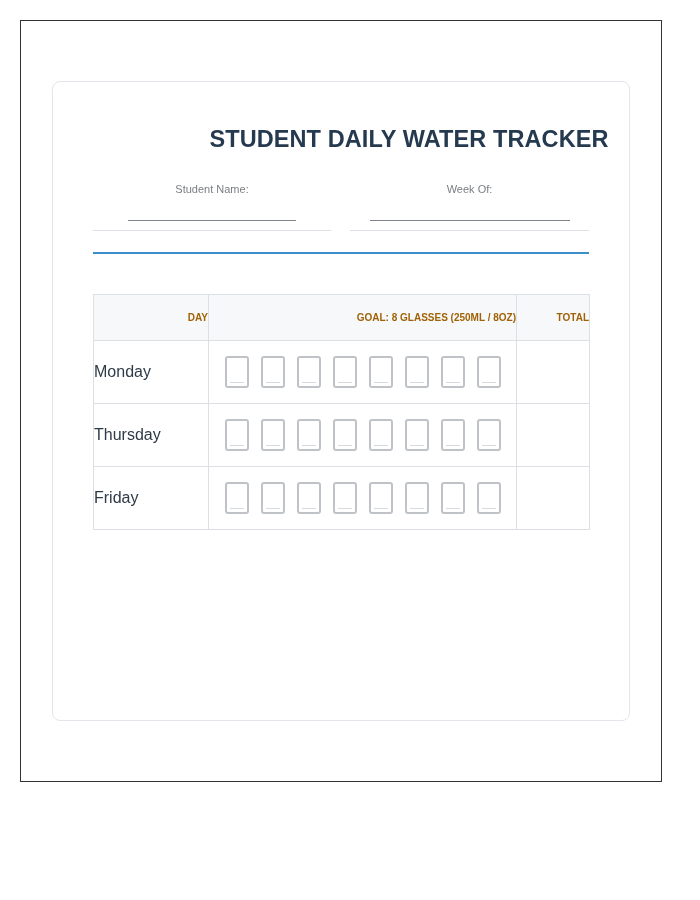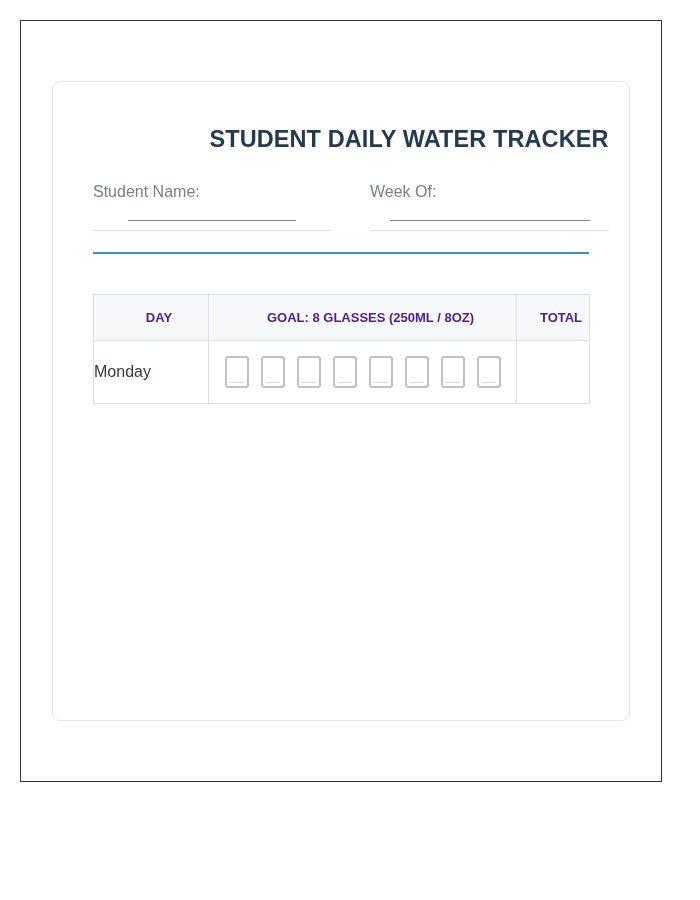--- a/index.html
+++ b/index.html
@@ -19,21 +19,21 @@
     background: #ffffff;
   }
   .title {
     position: absolute; left: 62px; top: 126px; width: 694px;
     text-align: center;
     font-size: 23.5px; font-weight: bold; color: #253a4f;
     letter-spacing: 0.1px;
   }
   .field { position: absolute; top: 183px; }
   .field-label {
-    font-size: 16px; color: #7a7f85;
+    text-align: center; font-size: 11px; color: #7a7f85;
   }
   .field-line {
     position: absolute; top: 37px; height: 0; border-top: 1px solid #7f858b;
   }
   .field-under {
     position: absolute; top: 47px; height: 0; border-top: 1px solid #dde1e5;
   }
   .accent-rule {
     position: absolute; left: 93px; top: 252px; width: 496px; height: 2px;
     background: #3d8fcc;
@@ -46,22 +46,22 @@
     background: #ffffff;
     table-layout: fixed;
   }
   table.tracker th, table.tracker td {
     border: 1px solid #dcdfe3;
     padding: 0;
   }
   table.tracker th {
     background: #f6f8fa;
     height: 45px;
-    text-align: center;
-    font-size: 13px; font-weight: bold; color: #4c1d95;
+    text-align: right;
+    font-size: 10px; font-weight: bold; color: #a16207;
     padding-left: 16px;
   }
   table.tracker th.total-head { }
   table.tracker td { height: 62px; }
   td.day-cell {
     font-size: 16px; color: #2e3a47; padding-left: 16px;
   }
   .glasses { display: flex; padding-left: 16px; gap: 12px; align-items: center; }
   .glass {
     width: 20px; height: 28px;
@@ -83,21 +83,21 @@
 <div class="card"></div>
 
 <div class="title">STUDENT DAILY WATER TRACKER</div>
 
 <div class="field" style="left:93px; width:238px;">
   <div class="field-label">Student Name:</div>
   <div class="field-line" style="left:35px; width:168px;"></div>
   <div class="field-under" style="left:0; width:238px;"></div>
 </div>
 
-<div class="field" style="left:370px; width:239px;">
+<div class="field" style="left:350px; width:239px;">
   <div class="field-label">Week Of:</div>
   <div class="field-line" style="left:20px; width:200px;"></div>
   <div class="field-under" style="left:0; width:239px;"></div>
 </div>
 
 <div class="accent-rule"></div>
 
 <table class="tracker">
   <colgroup>
     <col style="width:115px">
@@ -121,14 +121,46 @@
             <div class="glass"></div>
             <div class="glass"></div>
             <div class="glass"></div>
             <div class="glass"></div>
             <div class="glass"></div>
             <div class="glass"></div>
           </div>
         </td>
         <td></td>
       </tr>
+      <tr>
+        <td class="day-cell">Thursday</td>
+        <td>
+          <div class="glasses">
+            <div class="glass"></div>
+            <div class="glass"></div>
+            <div class="glass"></div>
+            <div class="glass"></div>
+            <div class="glass"></div>
+            <div class="glass"></div>
+            <div class="glass"></div>
+            <div class="glass"></div>
+          </div>
+        </td>
+        <td></td>
+      </tr>
+      <tr>
+        <td class="day-cell">Friday</td>
+        <td>
+          <div class="glasses">
+            <div class="glass"></div>
+            <div class="glass"></div>
+            <div class="glass"></div>
+            <div class="glass"></div>
+            <div class="glass"></div>
+            <div class="glass"></div>
+            <div class="glass"></div>
+            <div class="glass"></div>
+          </div>
+        </td>
+        <td></td>
+      </tr>
     </tbody>
 </table>
 
 </body></html>

